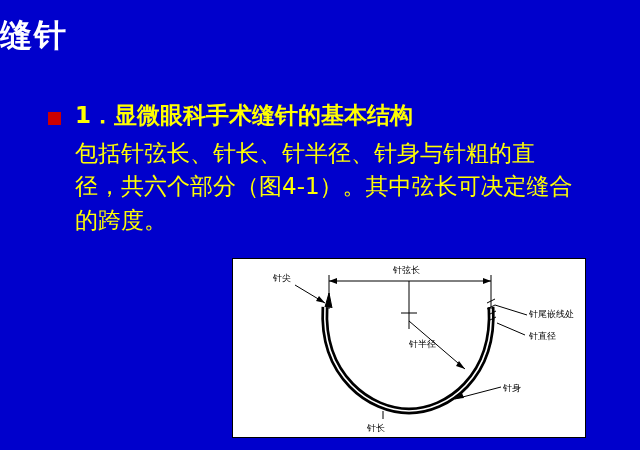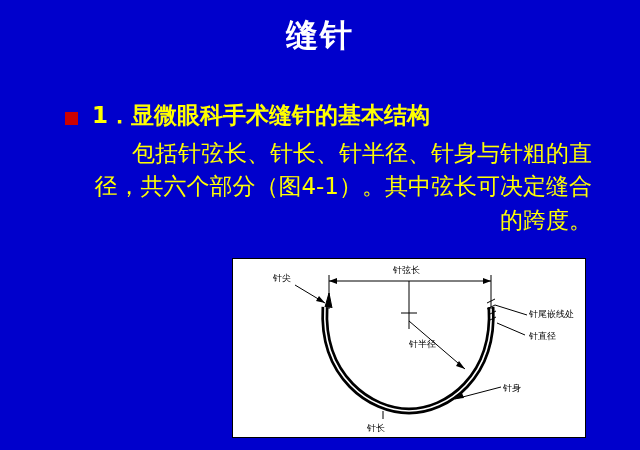--- a/index.html
+++ b/index.html
@@ -17,32 +17,30 @@
   .slide {
     width: 640px;
     height: 450px;
     position: relative;
   }
   .title {
     position: absolute;
     top: 14px;
     left: 0;
     width: 640px;
-    text-align: center;
     color: #FFFFFF;
     font-size: 32px;
     font-weight: bold;
     letter-spacing: 2px;
   }
   .bullet-block {
     position: absolute;
     top: 100px;
-    left: 65px;
+    left: 48px;
     width: 560px;
-    text-align: right;
   }
   .bullet-row {
     display: flex;
     align-items: flex-start;
   }
   .bullet-marker {
     width: 13px;
     height: 13px;
     background: #CC0000;
     margin-top: 12px;

